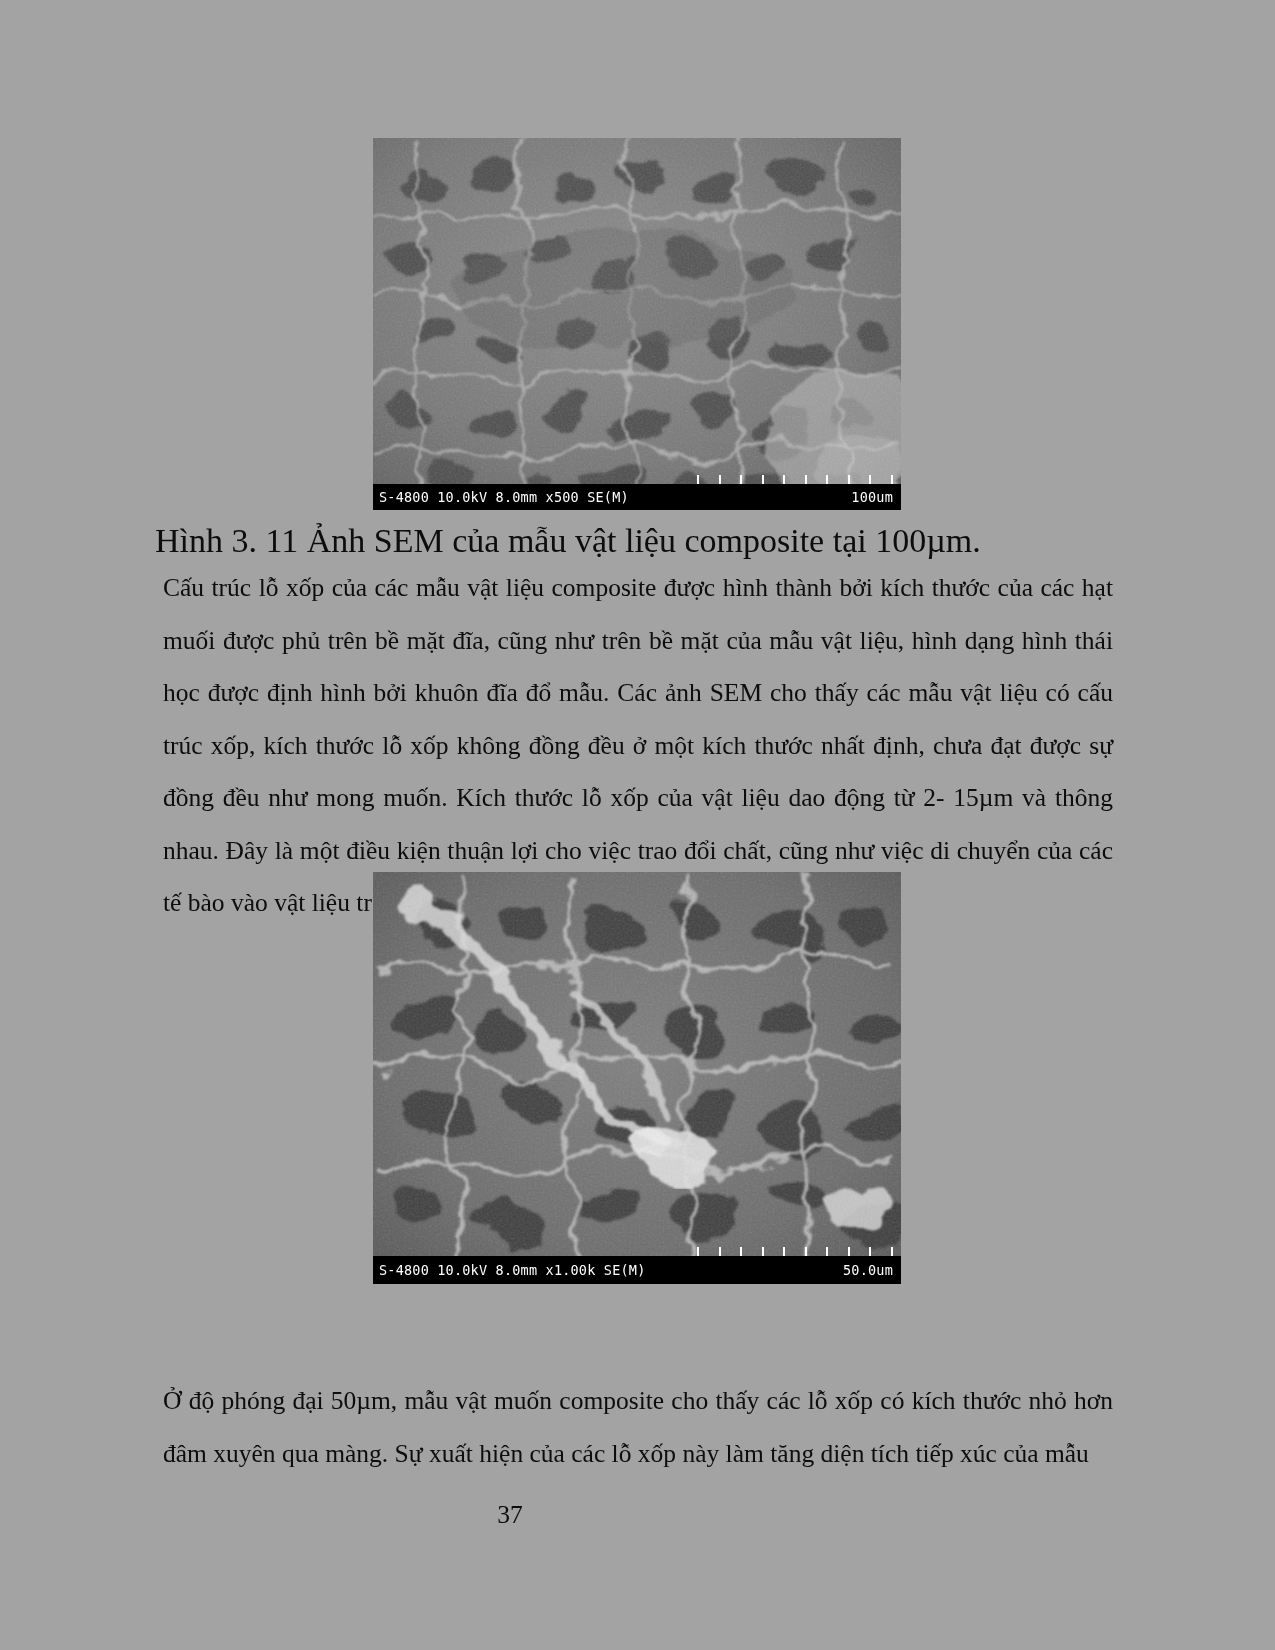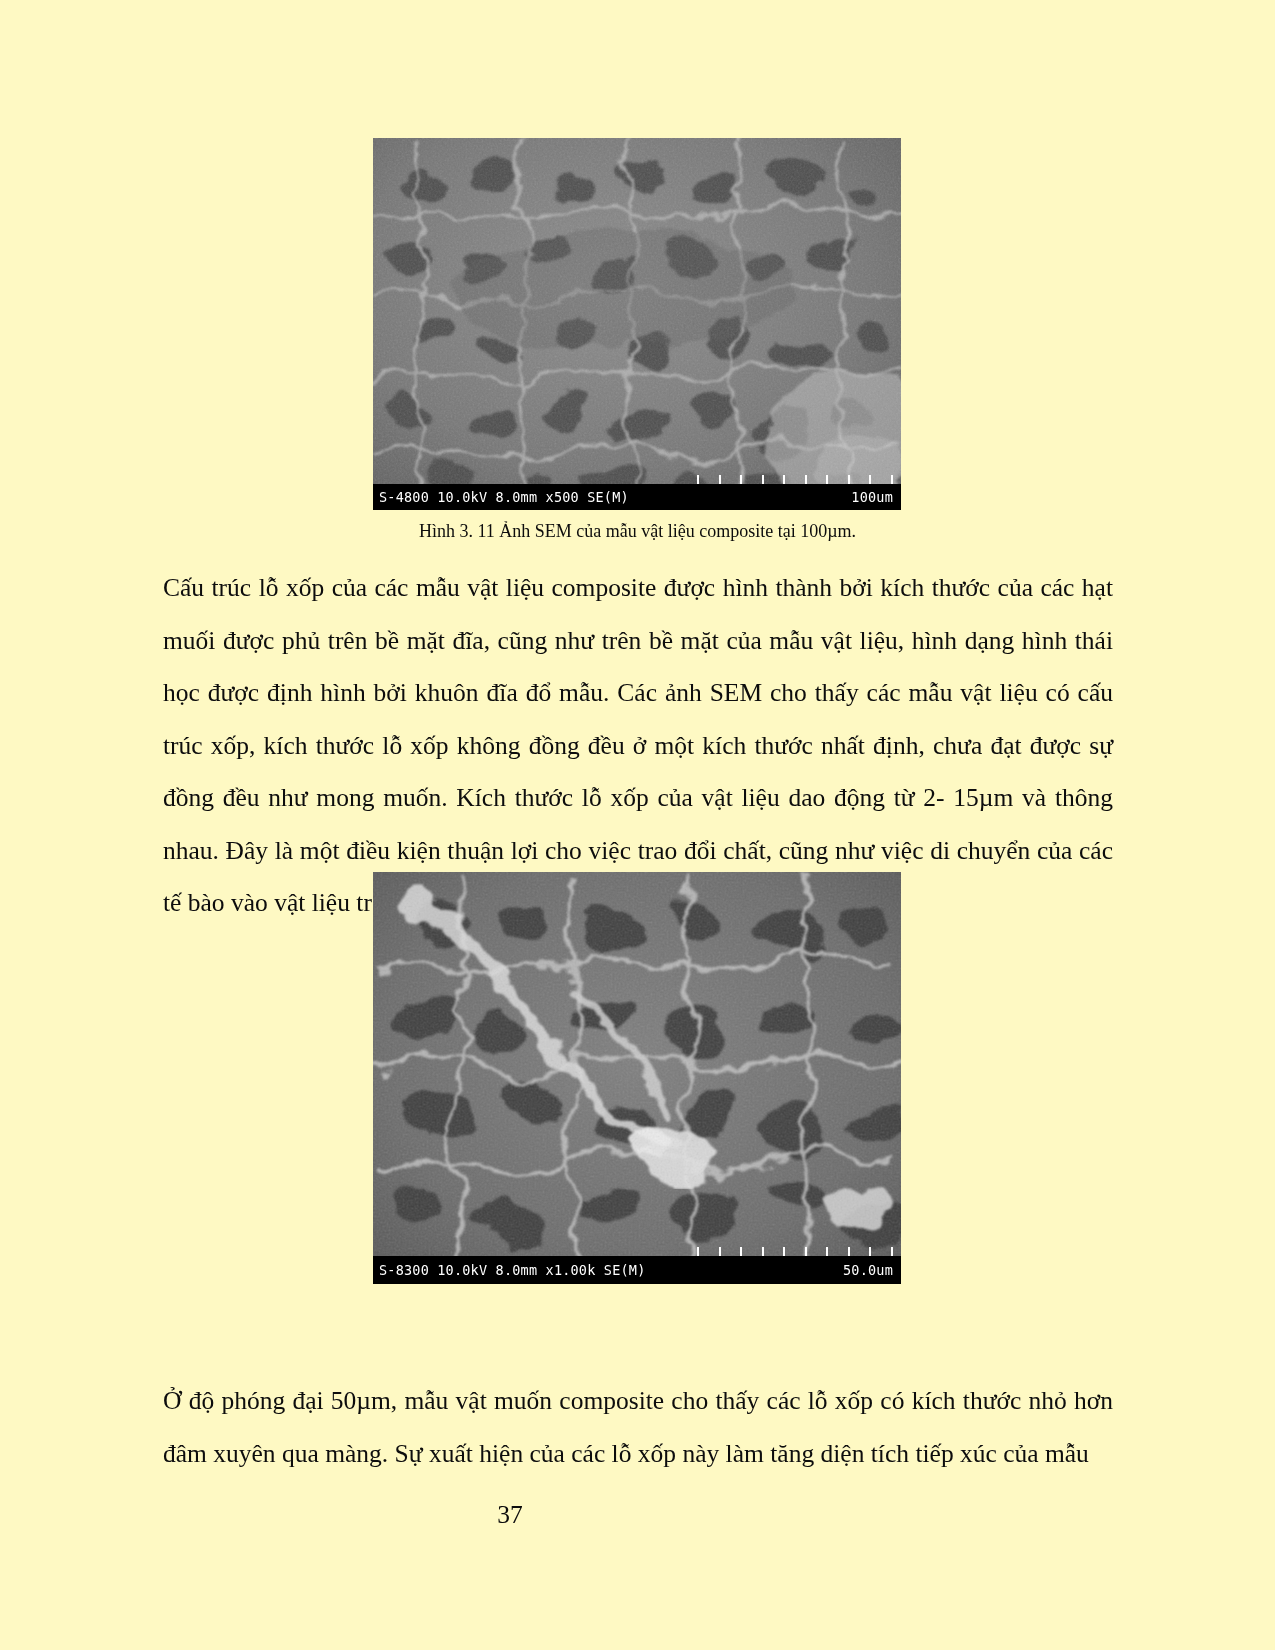--- a/index.html
+++ b/index.html
@@ -15,21 +15,21 @@
     font-family: "Liberation Serif", "DejaVu Serif", serif;
     color: #0d0d0d;
     overflow: hidden;
   }
 
   .page {
     position: absolute;
     left: 0; top: 0;
     width: 1275px;
     height: 1650px;
-    background: #fef9c3;
+    background: #a3a3a3;
   }
 
   
   .figure {
     position: absolute;
     background: #111;
   }
   #figure-1 {
     left: 373px;
     top: 138px;
@@ -92,22 +92,21 @@
     width: 2px;
     height: 9px;
     background: #ffffff;
   }
 
   
   .caption {
     position: absolute;
     left: 155px;
     width: 965px;
-    text-align: center;
-    font-size: 18px;
+    font-size: 34px;
     line-height: 1.25;
   }
   #caption-1 { top: 520px; }
   #caption-2 { top: 1320px; }
 
   .body-par {
     position: absolute;
     left: 163px;
     width: 950px;
     font-size: 25.5px;
@@ -343,21 +342,21 @@
         <i></i>
         <i></i>
         <i></i>
         <i></i>
         <i></i>
         <i></i>
         <i></i>
     </div>
 
     <div class="sem-bar">
-      <span class="sem-left">S-8300 10.0kV 8.0mm x1.00k SE(M)</span>
+      <span class="sem-left">S-4800 10.0kV 8.0mm x1.00k SE(M)</span>
       <span class="sem-right">50.0um</span>
     </div>
   </div>
 
 
   <div class="body-par" id="paragraph-2">Ở độ phóng đại 50µm, mẫu vật muốn composite cho thấy các lỗ xốp có kích thước nhỏ hơn đâm xuyên qua màng. Sự xuất hiện của các lỗ xốp này làm tăng diện tích tiếp xúc của mẫu</div>
 
   <div class="page-number">37</div>
 
 </div>

